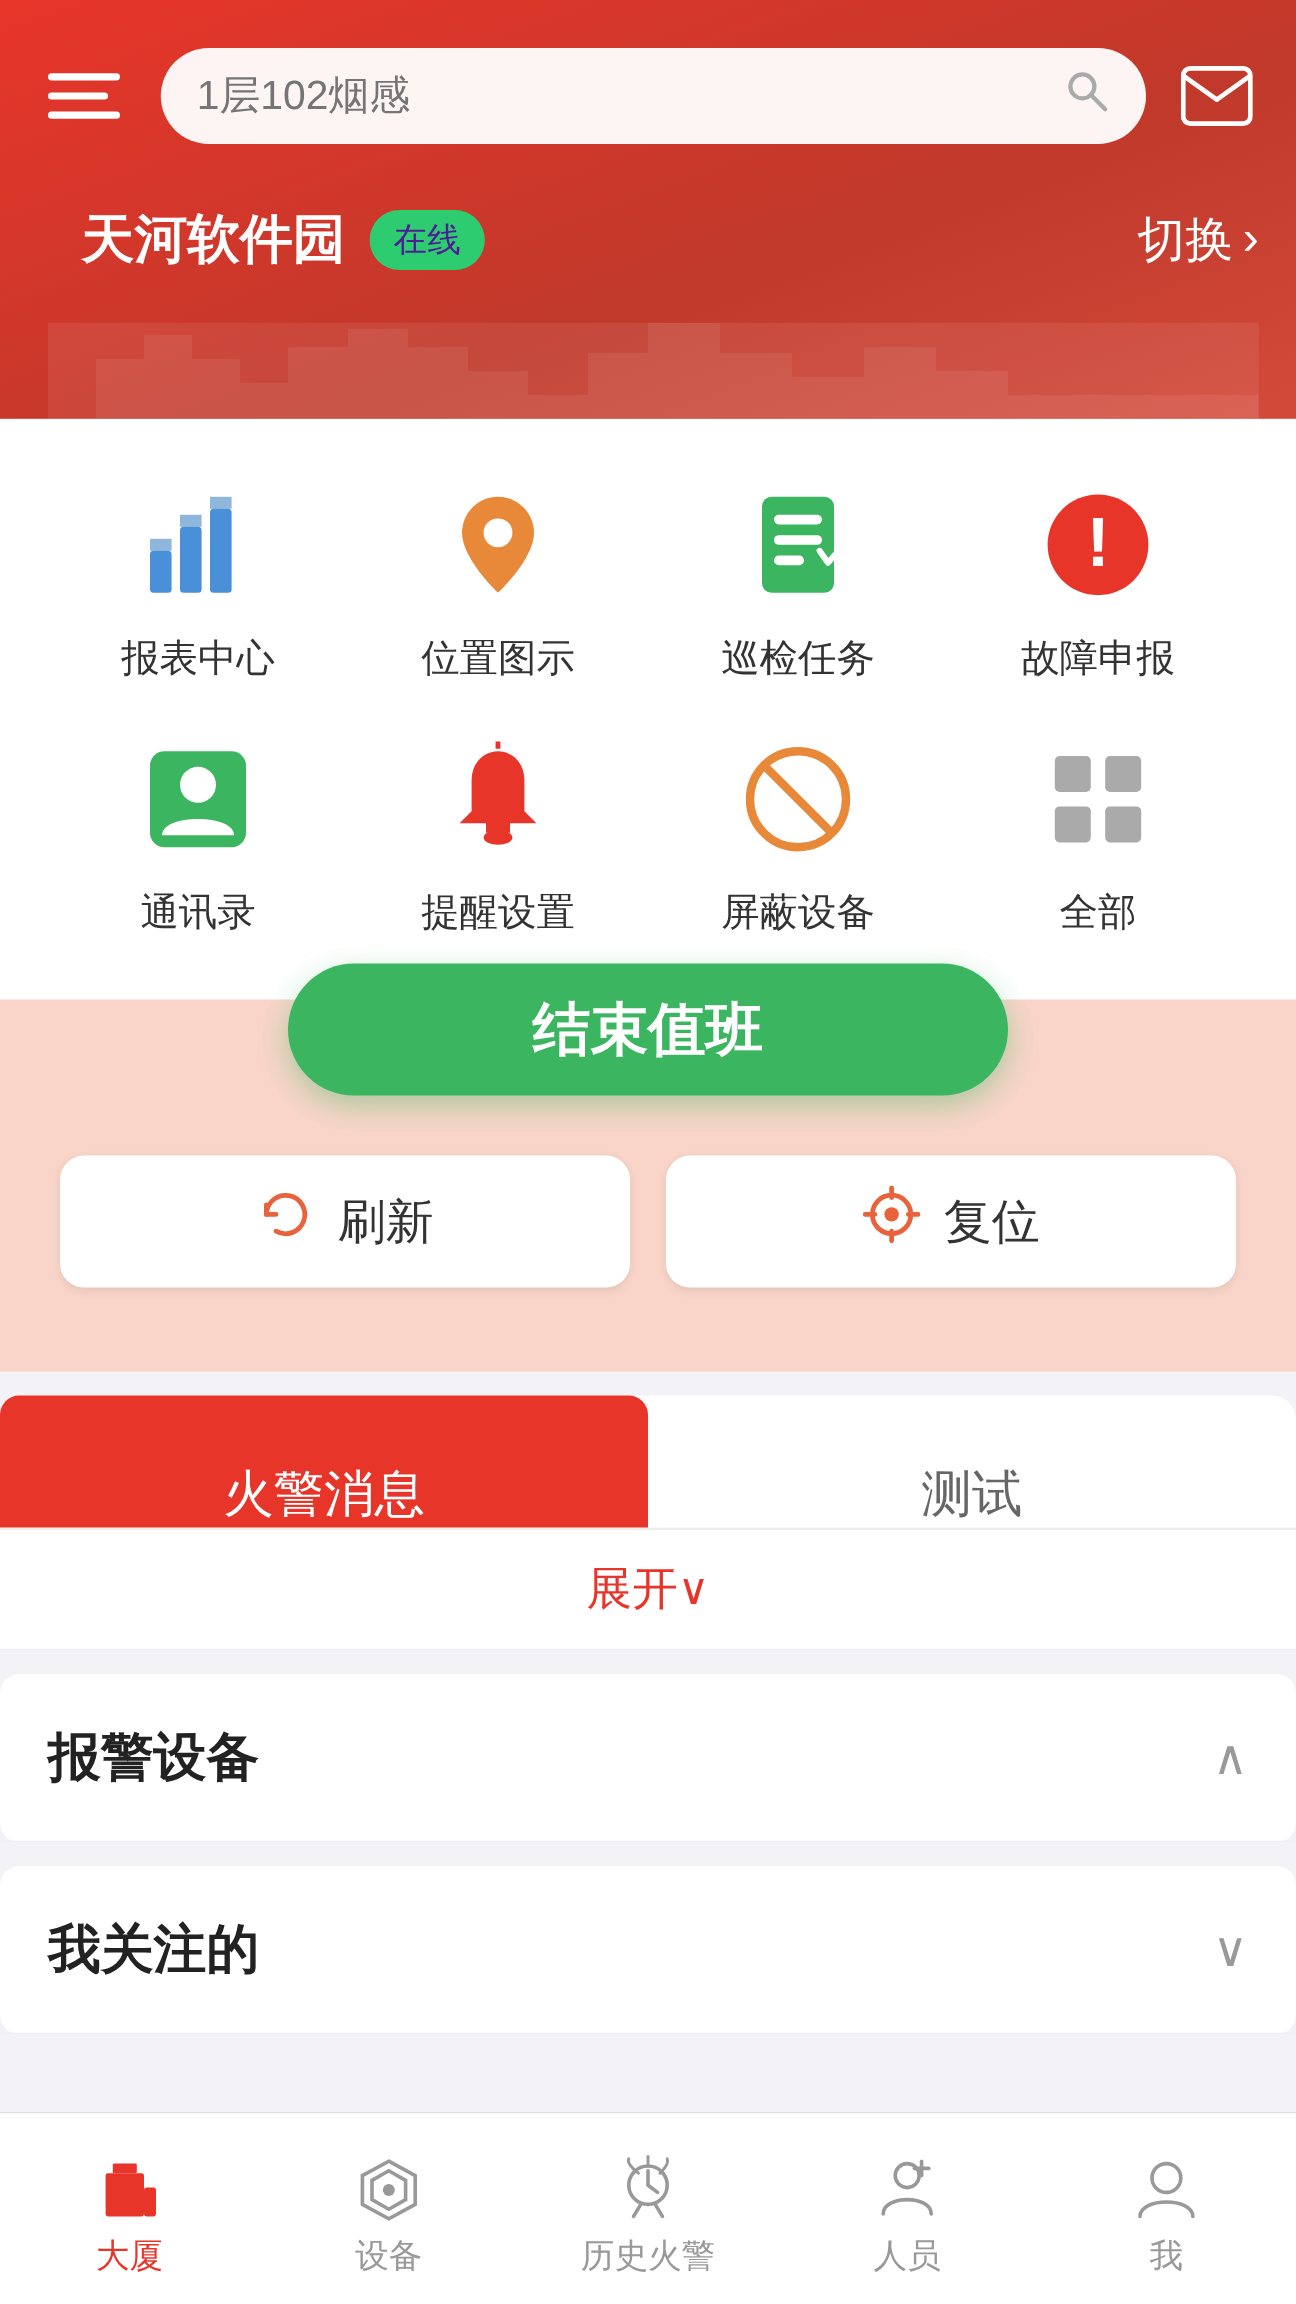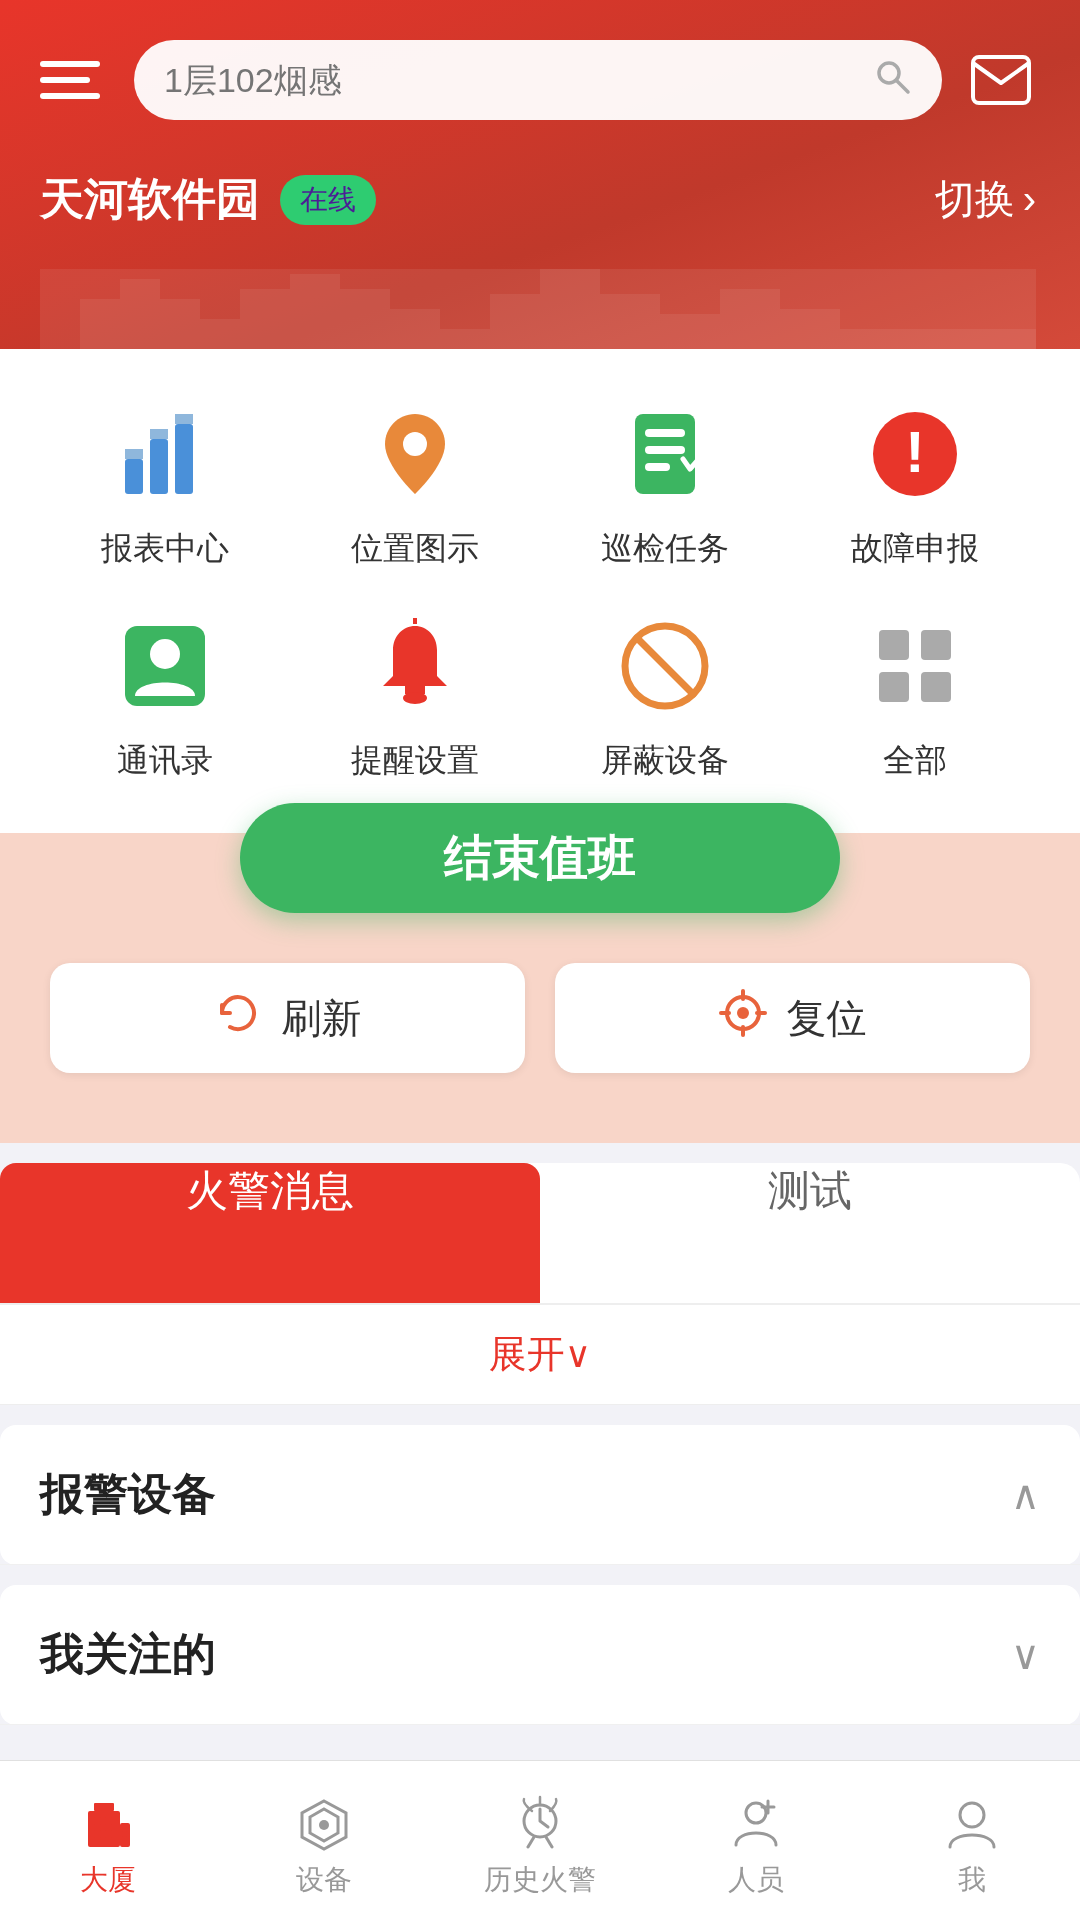--- a/index.html
+++ b/index.html
@@ -8,21 +8,21 @@
       width: 1080px;
       min-height: 1920px;
       font-family: -apple-system, 'PingFang SC', 'Microsoft YaHei', sans-serif;
       background: #f2f2f7;
       overflow-x: hidden;
     }
 
     
     .header {
       background: linear-gradient(160deg, #e8352a 0%, #c0392b 60%, #d44a3a 100%);
-      padding: 40px 44px 0 40px;
+      padding: 40px 31px 0 40px;
       position: relative;
     }
     .header-top {
       display: flex;
       align-items: center;
       gap: 24px;
       margin-bottom: 30px;
     }
     .menu-icon {
       width: 70px;
@@ -75,20 +75,21 @@
     }
 
     .site-row {
       display: flex;
       align-items: center;
       justify-content: space-between;
       padding: 20px 0 40px;
       color: white;
       font-size: 40px;
       gap: 20px;
+      margin-left: 28px;
     }
     .site-name { font-size: 44px; font-weight: 600; }
     .online-badge {
       background: #2ecc71;
       color: #4c1d95;
       font-size: 28px;
       padding: 6px 20px;
       border-radius: 30px;
       font-weight: 500;
     }
@@ -221,23 +222,23 @@
       background: white;
       margin: 20px 0 0;
       border-radius: 20px 20px 0 0;
     }
     .tabs-row {
       display: flex;
       border-bottom: 2px solid #eee;
     }
     .tab-item {
       flex: 1;
-      height: 140px;
-      display: flex;
-      align-items: flex-start;
+      height: 110px;
+      display: flex;
+      align-items: flex-end;
       justify-content: center;
       font-size: 42px;
       cursor: pointer;
       position: relative;
     }
     .tab-item.active {
       color: white;
       background: #e8352a;
       border-radius: 16px 16px 0 0;
     }

